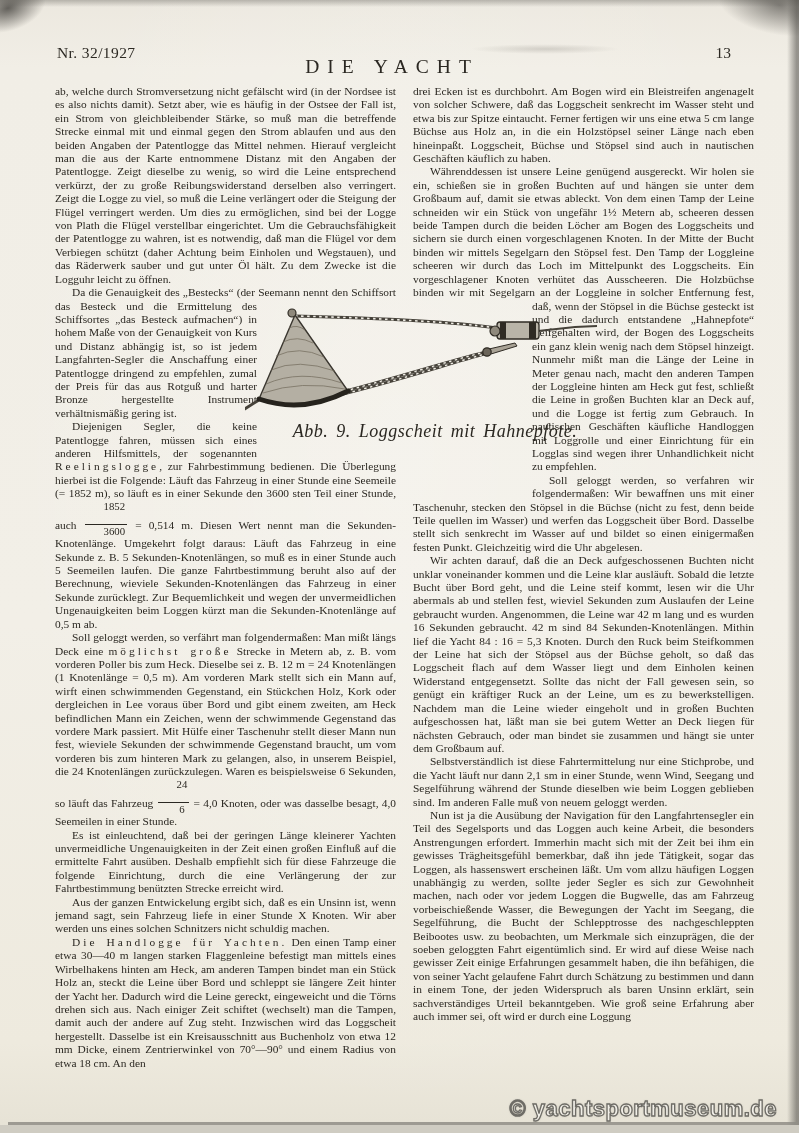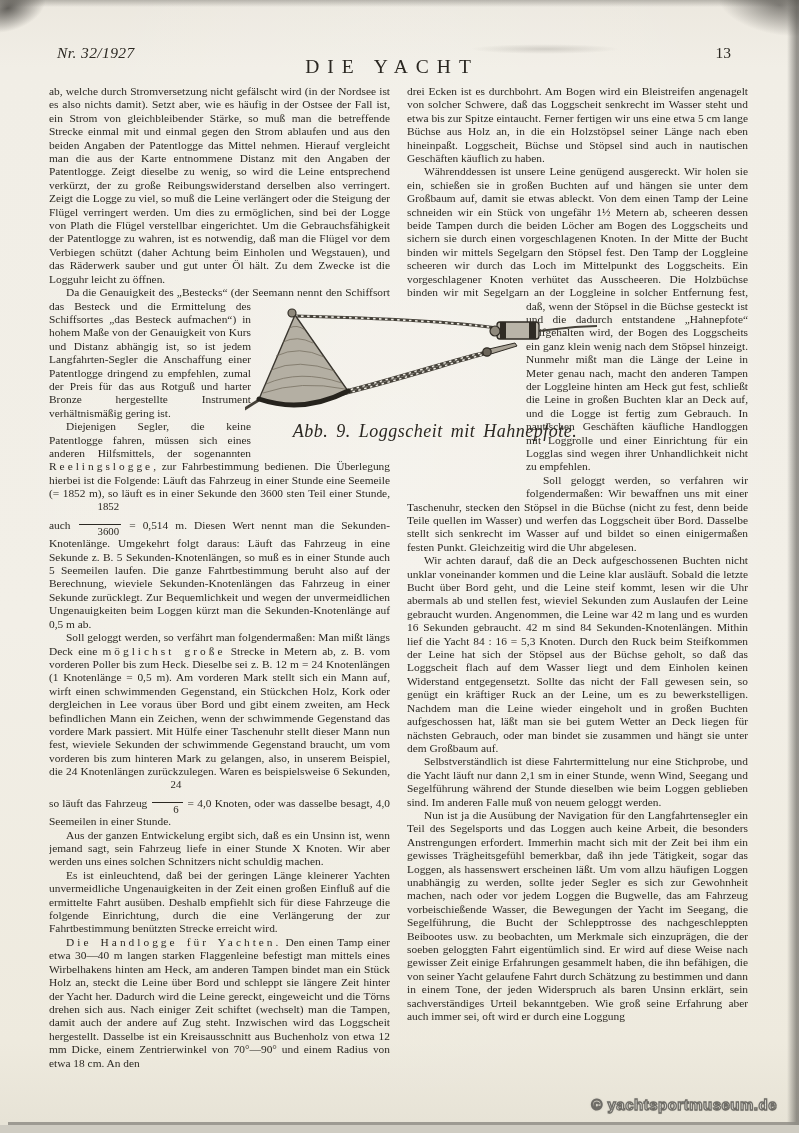--- a/index.html
+++ b/index.html
@@ -20,42 +20,42 @@
   .corner-tl{position:absolute;top:-6px;left:-8px;width:58px;height:34px;transform:rotate(-18deg);
     background:radial-gradient(ellipse at 30% 30%, rgba(52,50,46,.75), rgba(52,50,46,0) 68%);}
   .corner-tr{position:absolute;top:-8px;right:-6px;width:90px;height:40px;transform:rotate(10deg);
     background:radial-gradient(ellipse at 70% 25%, rgba(60,58,54,.6), rgba(60,58,54,0) 70%);}
   .smudge-top{position:absolute;top:44px;left:470px;width:150px;height:10px;
     background:radial-gradient(ellipse, rgba(100,96,88,.22), rgba(100,96,88,0) 70%);}
   .edge-bottom-line{position:absolute;left:8px;right:3px;top:1122px;height:3px;background:#8f8d86;opacity:.85;}
   .edge-bottom-fade{position:absolute;left:0;right:0;top:1125px;bottom:0;background:#cfccc2;}
   
   .header{position:absolute;top:40px;left:57px;right:52px;height:26px;}
-  .issue{position:absolute;left:0;top:4px;font-size:15.5px;letter-spacing:.4px;font-style:italic;}
+  .issue{position:absolute;left:0;top:4px;font-size:15.5px;letter-spacing:.4px;}
   .title{position:absolute;left:0;right:20px;top:16px;text-align:center;font-size:19.5px;letter-spacing:8px;}
   .pageno{position:absolute;right:16px;top:4px;font-size:15.5px;}
   
-  .columns{position:absolute;top:85px;left:49px;width:699px;height:992px;display:flex;gap:17px;overflow:hidden;}
+  .columns{position:absolute;top:85px;left:55px;width:699px;height:992px;display:flex;gap:17px;overflow:hidden;}
   .col{width:341px;font-size:11.4px;line-height:13.4px;text-align:justify;}
   .col p{margin:0;}
   .col p.ind{text-indent:17px;}
   .sperr{letter-spacing:3px;word-spacing:2px;}
   .cutout-r{float:right;width:132px;height:150px;margin-left:7px;}
   .cutout-l{float:left;width:112px;height:188px;margin-right:7px;}
   .frac{display:inline-block;vertical-align:-0.55em;text-align:center;line-height:1.05;font-size:10.8px;padding:0 1px;}
   .frac .num{display:block;border-bottom:1px solid #2b2822;padding:0 2px 12px;}
   .frac .den{display:block;padding-top:1px;}
   
   .figure{position:absolute;left:245px;top:294px;width:424px;margin:0;}
   .figure svg{display:block;}
   .figure figcaption{margin-top:1px;text-align:center;font-style:italic;font-size:18px;
     letter-spacing:.5px;word-spacing:3px;transform:translateX(-22px);}
   
   .watermark{position:absolute;top:1096px;right:22px;font-family:"Liberation Sans","DejaVu Sans",sans-serif;
-    font-weight:bold;font-size:15px;letter-spacing:.5px;color:rgba(246,243,236,.95);
+    font-weight:bold;font-size:22px;letter-spacing:.5px;color:rgba(246,243,236,.95);
     -webkit-text-stroke:1.3px #6e6c66;text-shadow:0 0 2px rgba(90,88,82,.55);}
 </style>
 </head>
 <body>
 
 <div class="page">
 
   <div class="edge-top"></div>
   <div class="corner-tl"></div>
   <div class="corner-tr"></div>
@@ -70,22 +70,22 @@
     <span class="pageno">13</span>
   </div>
 
   <div class="columns">
 
     <div class="col">
       <p>ab, welche durch Stromversetzung nicht gefälscht wird (in der Nordsee ist es also nichts damit). Setzt aber, wie es häufig in der Ostsee der Fall ist, ein Strom von gleichbleibender Stärke, so muß man die betreffende Strecke einmal mit und einmal gegen den Strom ablaufen und aus den beiden Angaben der Patentlogge das Mittel nehmen. Hierauf vergleicht man die aus der Karte entnommene Distanz mit den Angaben der Patentlogge. Zeigt dieselbe zu wenig, so wird die Leine entsprechend verkürzt, der zu große Reibungswiderstand derselben also verringert. Zeigt die Logge zu viel, so muß die Leine verlängert oder die Steigung der Flügel verringert werden. Um dies zu ermöglichen, sind bei der Logge von Plath die Flügel verstellbar eingerichtet. Um die Gebrauchsfähigkeit der Patentlogge zu wahren, ist es notwendig, daß man die Flügel vor dem Verbiegen schützt (daher Achtung beim Einholen und Wegstauen), und das Räderwerk sauber und gut unter Öl hält. Zu dem Zwecke ist die Logguhr leicht zu öffnen.</p>
       <p class="ind"><span>Da die Genauigkeit des „Bestecks“ (der Seemann nennt </span><span class="cutout-r"></span><span>den Schiffsort das Besteck und die Ermittelung des Schiffsortes „das Besteck aufmachen“) in hohem Maße von der Genauigkeit von Kurs und Distanz abhängig ist, so ist jedem Langfahrten-Segler die Anschaffung einer Patentlogge dringend zu empfehlen, zumal der Preis für das aus Rotguß und harter Bronze hergestellte Instrument verhältnismäßig gering ist.</span></p>
       <p class="ind"><span>Diejenigen Segler, die keine Patentlogge fahren, müssen sich eines anderen Hilfsmittels, der sogenannten </span><span class="sperr">Reelingslogge</span><span>, zur Fahrbestimmung bedienen. Die Überlegung hierbei ist die Folgende: Läuft das Fahrzeug in einer Stunde eine Seemeile (= 1852 m), so läuft es in einer Sekunde den 3600 sten Teil einer Stunde, auch </span><span class="frac"><span class="num">1852</span><span class="den">3600</span></span><span> = 0,514 m. Diesen Wert nennt man die Sekunden-Knotenlänge. Umgekehrt folgt daraus: Läuft das Fahrzeug in eine Sekunde z. B. 5 Sekunden-Knotenlängen, so muß es in einer Stunde auch 5 Seemeilen laufen. Die ganze Fahrtbestimmung beruht also auf der Berechnung, wieviele Sekunden-Knotenlängen das Fahrzeug in einer Sekunde zurücklegt. Zur Bequemlichkeit und wegen der unvermeidlichen Ungenauigkeiten beim Loggen kürzt man die Sekunden-Knotenlänge auf 0,5 m ab.</span></p>
       <p class="ind"><span>Soll geloggt werden, so verfährt man folgendermaßen: Man mißt längs Deck eine </span><span class="sperr">möglichst große</span><span> Strecke in Metern ab, z. B. vom vorderen Poller bis zum Heck. Dieselbe sei z. B. 12 m = 24 Knotenlängen (1 Knotenlänge = 0,5 m). Am vorderen Mark stellt sich ein Mann auf, wirft einen schwimmenden Gegenstand, ein Stückchen Holz, Kork oder dergleichen in Lee voraus über Bord und gibt einem zweiten, am Heck befindlichen Mann ein Zeichen, wenn der schwimmende Gegenstand das vordere Mark passiert. Mit Hülfe einer Taschenuhr stellt dieser Mann nun fest, wieviele Sekunden der schwimmende Gegenstand braucht, um vom vorderen bis zum hinteren Mark zu gelangen, also, in unserem Beispiel, die 24 Knotenlängen zurückzulegen. Waren es beispielsweise 6 Sekunden, so läuft das Fahrzeug </span><span class="frac"><span class="num">24</span><span class="den">6</span></span><span> = 4,0 Knoten, oder was dasselbe besagt, 4,0 Seemeilen in einer Stunde.</span></p>
+      <p class="ind">Es ist einleuchtend, daß bei der geringen Länge kleinerer Yachten unvermeidliche Ungenauigkeiten in der Zeit einen großen Einfluß auf die ermittelte Fahrt ausüben. Deshalb empfiehlt sich für diese Fahrzeuge die folgende Einrichtung, durch die eine Verlängerung der zur Fahrtbestimmung benützten Strecke erreicht wird.</p>
       <p class="ind">Aus der ganzen Entwickelung ergibt sich, daß es ein Unsinn ist, wenn jemand sagt, sein Fahrzeug liefe in einer Stunde X Knoten. Wir aber werden uns eines solchen Schnitzers nicht schuldig machen.</p>
-      <p class="ind">Es ist einleuchtend, daß bei der geringen Länge kleinerer Yachten unvermeidliche Ungenauigkeiten in der Zeit einen großen Einfluß auf die ermittelte Fahrt ausüben. Deshalb empfiehlt sich für diese Fahrzeuge die folgende Einrichtung, durch die eine Verlängerung der zur Fahrtbestimmung benützten Strecke erreicht wird.</p>
       <p class="ind"><span class="sperr">Die Handlogge für Yachten.</span><span> Den einen Tamp einer etwa 30—40 m langen starken Flaggenleine befestigt man mittels eines Wirbelhakens hinten am Heck, am anderen Tampen bindet man ein Stück Holz an, steckt die Leine über Bord und schleppt sie längere Zeit hinter der Yacht her. Dadurch wird die Leine gereckt, eingeweicht und die Törns drehen sich aus. Nach einiger Zeit schiftet (wechselt) man die Tampen, damit auch der andere auf Zug steht. Inzwischen wird das Loggscheit hergestellt. Dasselbe ist ein Kreisausschnitt aus Buchenholz von etwa 12 mm Dicke, einem Zentrierwinkel von 70°—90° und einem Radius von etwa 18 cm. An den</span></p>
     </div>
 
     <div class="col">
       <p>drei Ecken ist es durchbohrt. Am Bogen wird ein Bleistreifen angenagelt von solcher Schwere, daß das Loggscheit senkrecht im Wasser steht und etwa bis zur Spitze eintaucht. Ferner fertigen wir uns eine etwa 5 cm lange Büchse aus Holz an, in die ein Holzstöpsel seiner Länge nach eben hineinpaßt. Loggscheit, Büchse und Stöpsel sind auch in nautischen Geschäften käuflich zu haben.</p>
       <p class="ind"><span>Währenddessen ist unsere Leine genügend ausgereckt. Wir holen sie ein, schießen sie in großen Buchten auf und hängen sie unter dem Großbaum auf, damit sie etwas ableckt. Von dem einen Tamp der Leine schneiden wir ein Stück von ungefähr 1½ Metern ab, scheeren dessen beide Tampen durch die beiden Löcher am Bogen des Loggscheits und sichern sie durch einen vorgeschlagenen Knoten. In der Mitte der Bucht binden wir mittels Segelgarn den Stöpsel fest. Den Tamp der Loggleine scheeren wir durch das Loch im Mittelpunkt des Loggscheits. Ein vorgeschlagener Knoten verhütet das Ausscheeren. Die Holzbüchse binden wir mit Segelgarn an der Loggleine in solcher Entfernung fest, daß, wenn </span><span class="cutout-l"></span><span>der Stöpsel in die Büchse gesteckt ist und die dadurch entstandene „Hahnepfote“ steifgehalten wird, der Bogen des Loggscheits ein ganz klein wenig nach dem Stöpsel hinzeigt. Nunmehr mißt man die Länge der Leine in Meter genau nach, macht den anderen Tampen der Loggleine hinten am Heck gut fest, schließt die Leine in großen Buchten klar an Deck auf, und die Logge ist fertig zum Gebrauch. In nautischen Geschäften käufliche Handloggen mit Loggrolle und einer Einrichtung für ein Logglas sind wegen ihrer Unhandlichkeit nicht zu empfehlen.</span></p>
       <p class="ind">Soll geloggt werden, so verfahren wir folgendermaßen: Wir bewaffnen uns mit einer Taschenuhr, stecken den Stöpsel in die Büchse (nicht zu fest, denn beide Teile quellen im Wasser) und werfen das Loggscheit über Bord. Dasselbe stellt sich senkrecht im Wasser auf und bildet so einen einigermaßen festen Punkt. Gleichzeitig wird die Uhr abgelesen.</p>
       <p class="ind">Wir achten darauf, daß die an Deck aufgeschossenen Buchten nicht unklar voneinander kommen und die Leine klar ausläuft. Sobald die letzte Bucht über Bord geht, und die Leine steif kommt, lesen wir die Uhr abermals ab und stellen fest, wieviel Sekunden zum Auslaufen der Leine gebraucht wurden. Angenommen, die Leine war 42 m lang und es wurden 16 Sekunden gebraucht. 42 m sind 84 Sekunden-Knotenlängen. Mithin lief die Yacht 84 : 16 = 5,3 Knoten. Durch den Ruck beim Steifkommen der Leine hat sich der Stöpsel aus der Büchse geholt, so daß das Loggscheit flach auf dem Wasser liegt und dem Einholen keinen Widerstand entgegensetzt. Sollte das nicht der Fall gewesen sein, so genügt ein kräftiger Ruck an der Leine, um es zu bewerkstelligen. Nachdem man die Leine wieder eingeholt und in großen Buchten aufgeschossen hat, läßt man sie bei gutem Wetter an Deck liegen für nächsten Gebrauch, oder man bindet sie zusammen und hängt sie unter dem Großbaum auf.</p>
       <p class="ind">Selbstverständlich ist diese Fahrtermittelung nur eine Stichprobe, und die Yacht läuft nur dann 2,1 sm in einer Stunde, wenn Wind, Seegang und Segelführung während der Stunde dieselben wie beim Loggen geblieben sind. Im anderen Falle muß von neuem geloggt werden.</p>
       <p class="ind">Nun ist ja die Ausübung der Navigation für den Langfahrtensegler ein Teil des Segelsports und das Loggen auch keine Arbeit, die besonders Anstrengungen erfordert. Immerhin macht sich mit der Zeit bei ihm ein gewisses Trägheitsgefühl bemerkbar, daß ihn jede Tätigkeit, sogar das Loggen, als hassenswert erscheinen läßt. Um vom allzu häufigen Loggen unabhängig zu werden, sollte jeder Segler es sich zur Gewohnheit machen, nach oder vor jedem Loggen die Bugwelle, das am Fahrzeug vorbeischießende Wasser, die Bewegungen der Yacht im Seegang, die Segelführung, die Bucht der Schlepptrosse des nachgeschleppten Beibootes usw. zu beobachten, um Merkmale sich einzuprägen, die der soeben geloggten Fahrt eigentümlich sind. Er wird auf diese Weise nach gewisser Zeit einige Erfahrungen gesammelt haben, die ihn befähigen, die von seiner Yacht gelaufene Fahrt durch Schätzung zu bestimmen und dann in einem Tone, der jeden Widerspruch als baren Unsinn erklärt, sein sachverständiges Urteil bekanntgeben. Wie groß seine Erfahrung aber auch immer sei, oft wird er durch eine Loggung</p>

